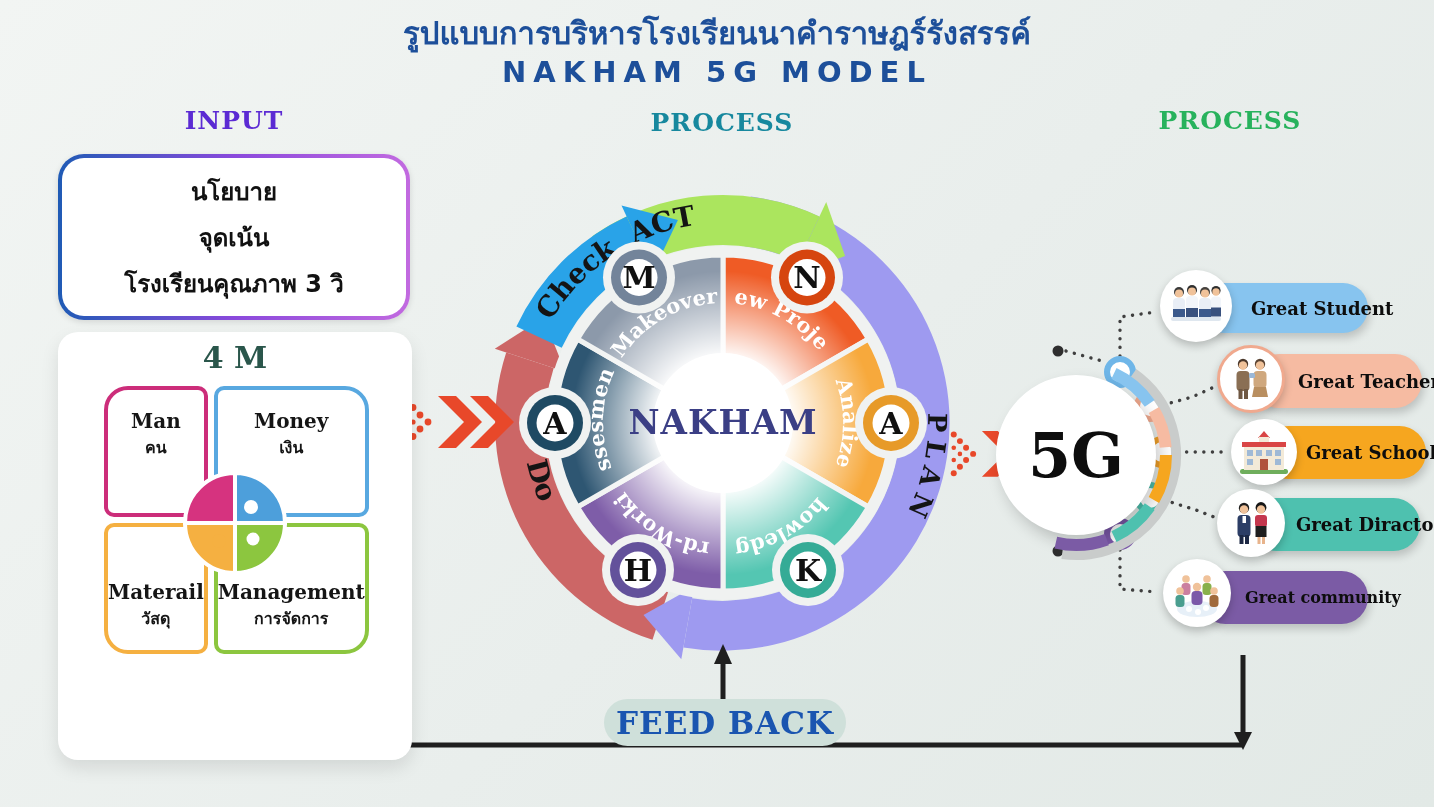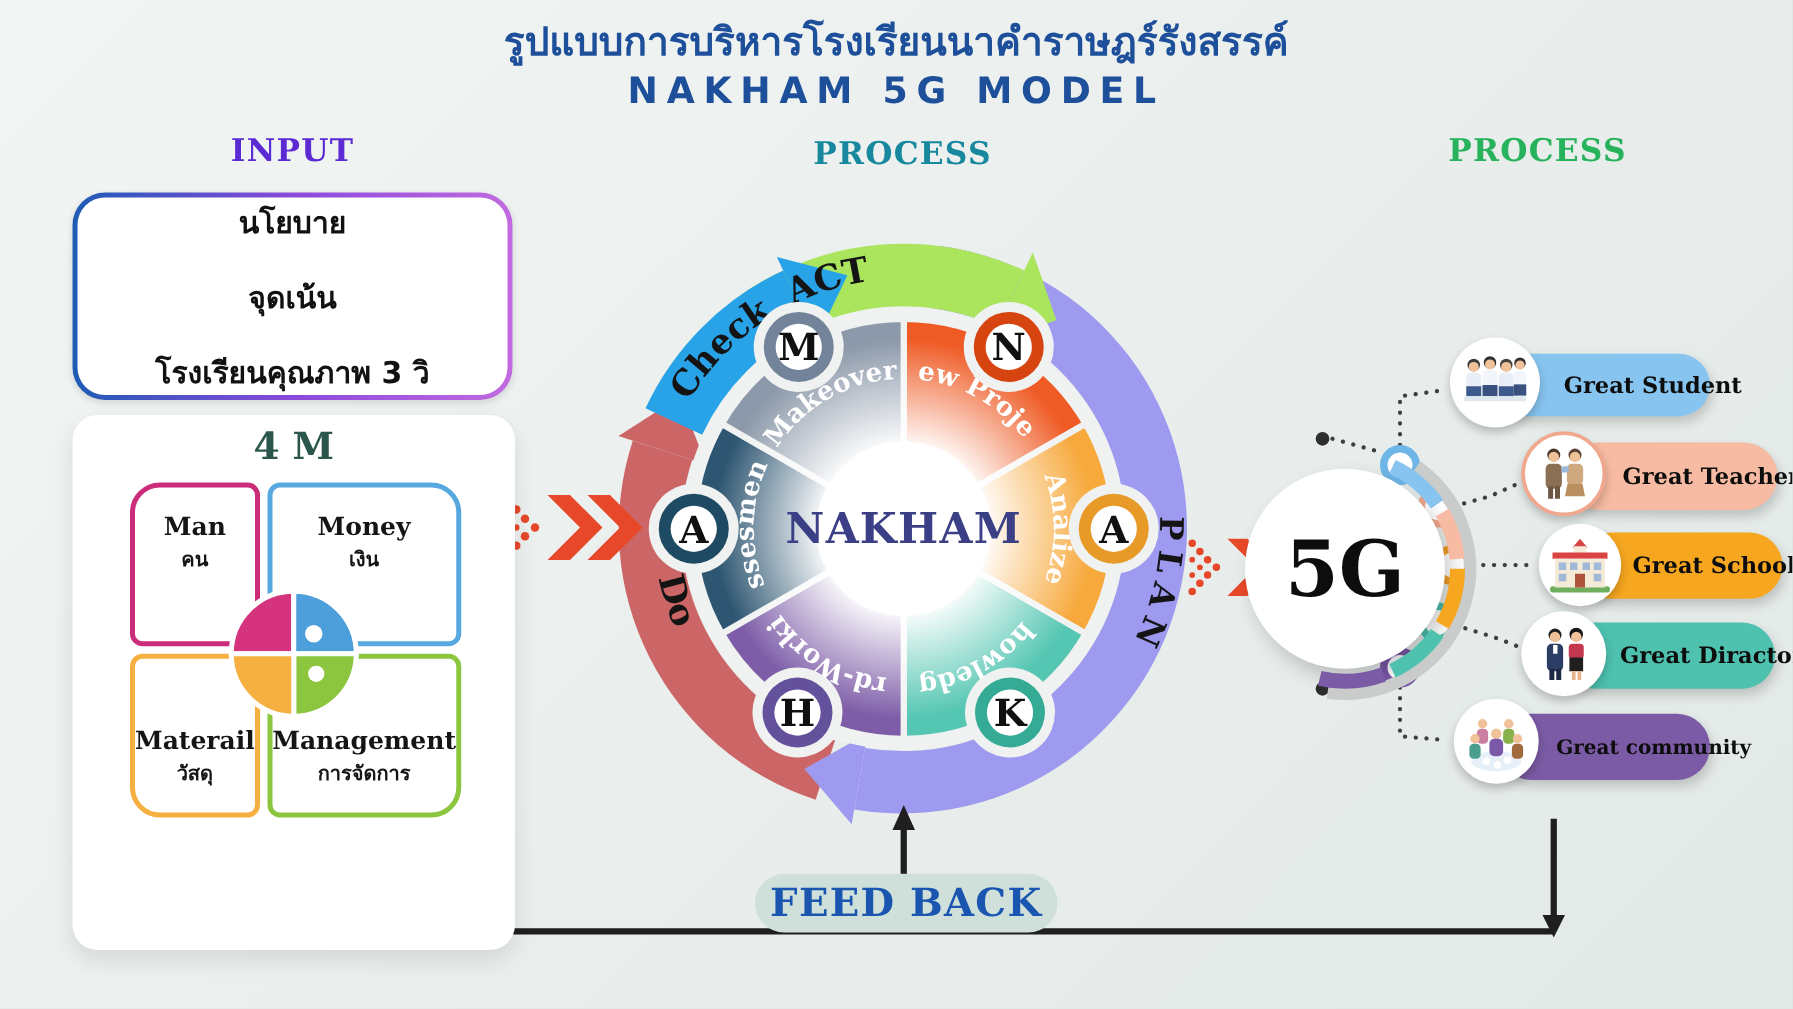--- a/index.html
+++ b/index.html
@@ -17,21 +17,21 @@
   .sec-h{position:absolute;z-index:2;text-align:center;font-family:"DejaVu Serif",serif;
          font-weight:700;font-size:25px;letter-spacing:1px;}
   .h-input{left:58px;top:106px;width:352px;color:#5b2ad3;}
   .h-process{left:517px;top:108px;width:410px;color:#17889e;}
   .h-output{left:1062px;top:106px;width:336px;color:#27b25c;}
 
   .policy-wrap{left:58px;top:154px;width:352px;height:166px;border-radius:26px;padding:4px;
       box-sizing:border-box;background:linear-gradient(90deg,#1f5bb5,#8a49dc,#c26ae0);
       box-shadow:0 2px 6px rgba(0,0,0,.12);}
   .policy-inner{width:100%;height:100%;background:#fff;border-radius:22px;display:flex;
-      flex-direction:column;align-items:center;justify-content:center;gap:21px;
+      flex-direction:column;align-items:center;justify-content:center;gap:7px;
       font-weight:700;font-size:24px;color:#111;}
 
   .fourm{left:58px;top:332px;width:354px;height:428px;background:#fff;border-radius:20px;
       box-shadow:0 8px 18px rgba(0,0,0,.10);}
   .fourm-title{position:absolute;top:8px;width:100%;text-align:center;
       font-family:"DejaVu Serif",serif;font-weight:700;font-size:30px;color:#2a564b;}
   .quads{position:absolute;left:46px;top:54px;width:262px;height:268px;display:grid;
       grid-template-columns:1fr 1fr;grid-template-rows:1fr 1fr;gap:6px;}
   .quad{background:#fff;display:flex;flex-direction:column;align-items:center;
       justify-content:center;gap:2px;box-sizing:border-box;}

